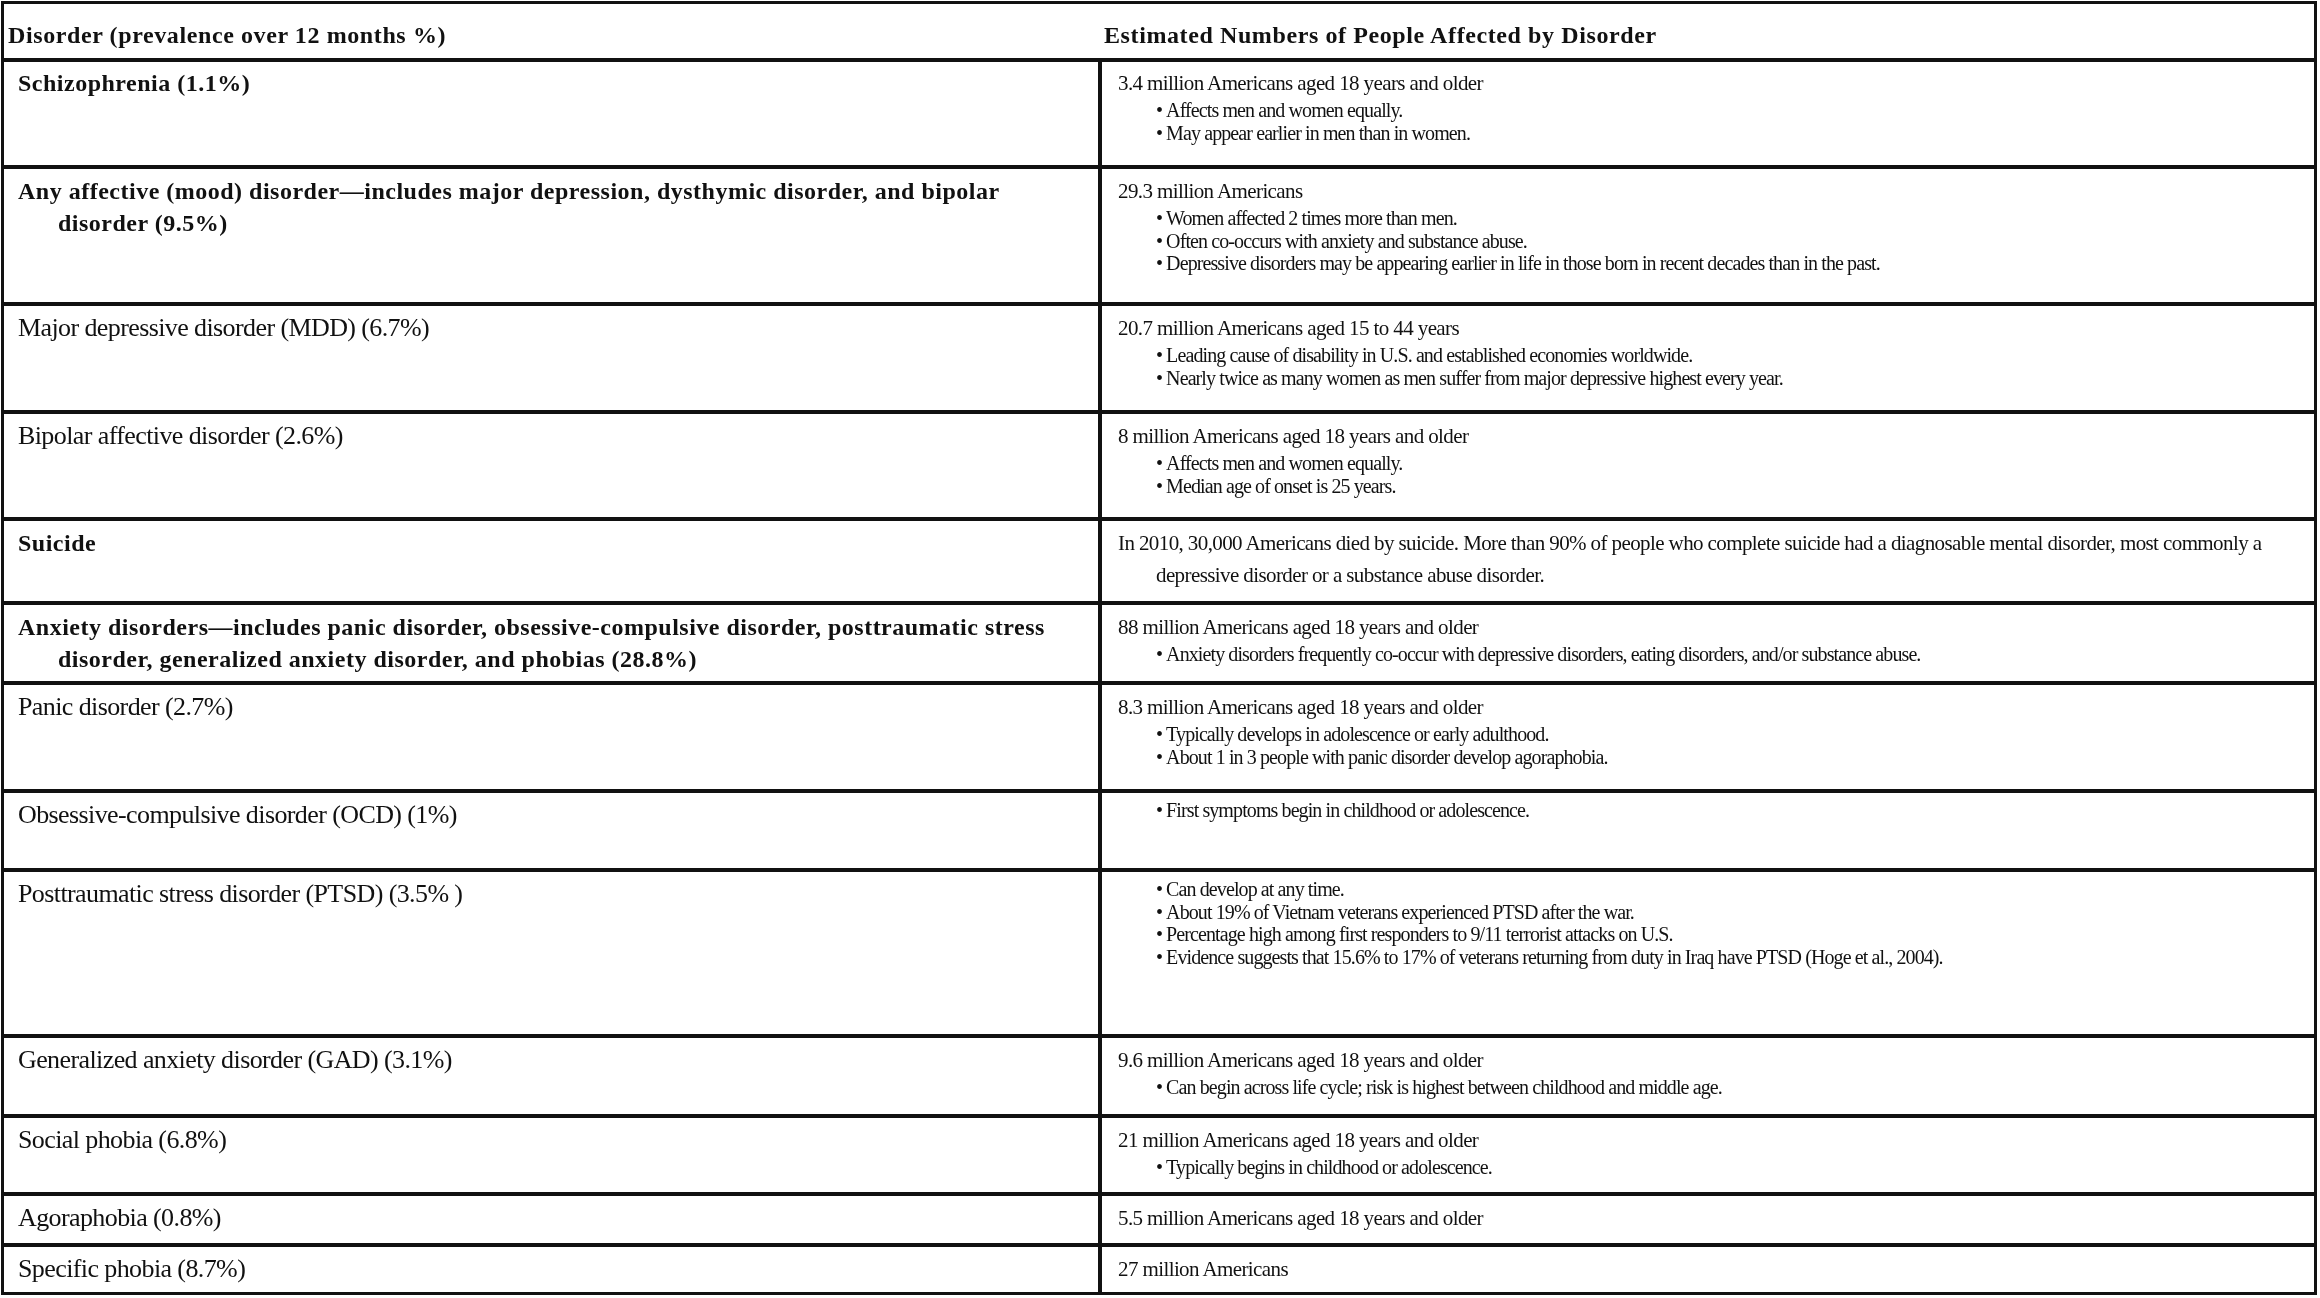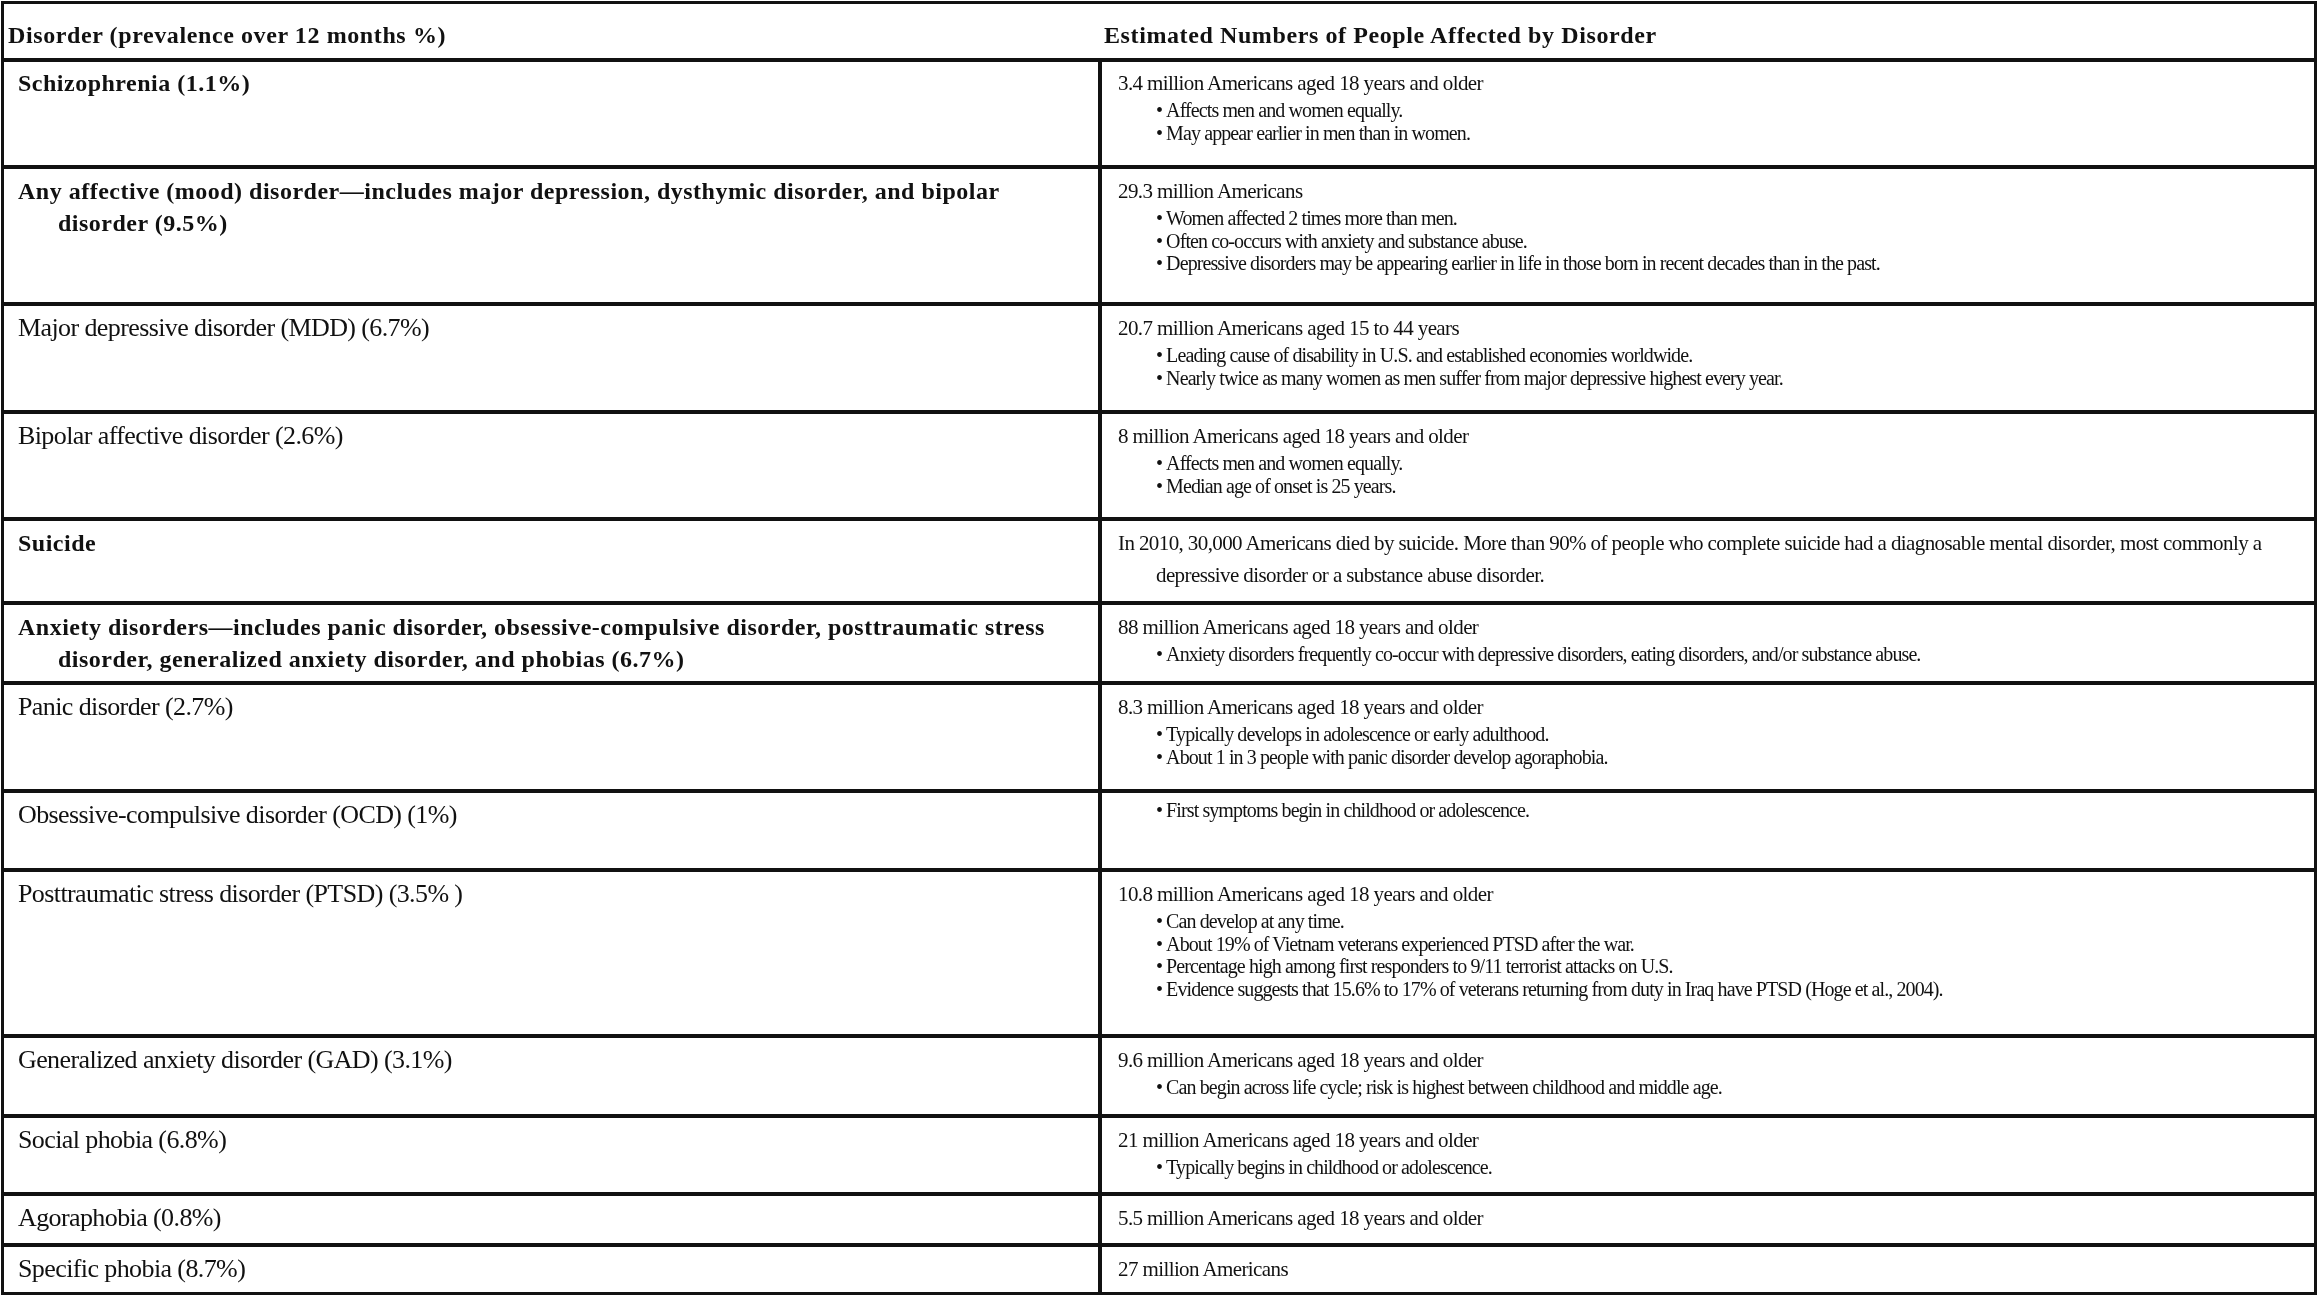--- a/index.html
+++ b/index.html
@@ -85,21 +85,21 @@
       <div class="row" style="top: 517px; height: 84px;">
         <div class="cell-left">
           <span class="dis bold">Suicide</span>
         </div>
         <div class="cell-right">
           <span class="main">In 2010, 30,000 Americans died by suicide. More than 90% of people who complete suicide had a diagnosable mental disorder, most commonly a depressive disorder or a substance abuse disorder.</span>
         </div>
       </div>
       <div class="row" style="top: 601px; height: 80px;">
         <div class="cell-left">
-          <span class="dis bold">Anxiety disorders—includes panic disorder, obsessive-compulsive disorder, posttraumatic stress disorder, generalized anxiety disorder, and phobias (6.7%)</span>
+          <span class="dis bold">Anxiety disorders—includes panic disorder, obsessive-compulsive disorder, posttraumatic stress disorder, generalized anxiety disorder, and phobias (28.8%)</span>
         </div>
         <div class="cell-right">
           <span class="main">88 million Americans aged 18 years and older</span>
           <ul class="bullets">
             <li>Anxiety disorders frequently co-occur with depressive disorders, eating disorders, and/or substance abuse.</li>
           </ul>
         </div>
       </div>
       <div class="row" style="top: 681px; height: 108px;">
         <div class="cell-left">
@@ -121,21 +121,20 @@
           <ul class="bullets">
             <li>First symptoms begin in childhood or adolescence.</li>
           </ul>
         </div>
       </div>
       <div class="row" style="top: 868px; height: 166px;">
         <div class="cell-left">
           <span class="dis">Posttraumatic stress disorder (PTSD) (3.5% )</span>
         </div>
         <div class="cell-right">
-          <span class="main">10.8 million Americans aged 18 years and older</span>
           <ul class="bullets">
             <li>Can develop at any time.</li>
             <li>About 19% of Vietnam veterans experienced PTSD after the war.</li>
             <li>Percentage high among first responders to 9/11 terrorist attacks on U.S.</li>
             <li>Evidence suggests that 15.6% to 17% of veterans returning from duty in Iraq have PTSD (Hoge et al., 2004).</li>
           </ul>
         </div>
       </div>
       <div class="row" style="top: 1034px; height: 80px;">
         <div class="cell-left">

